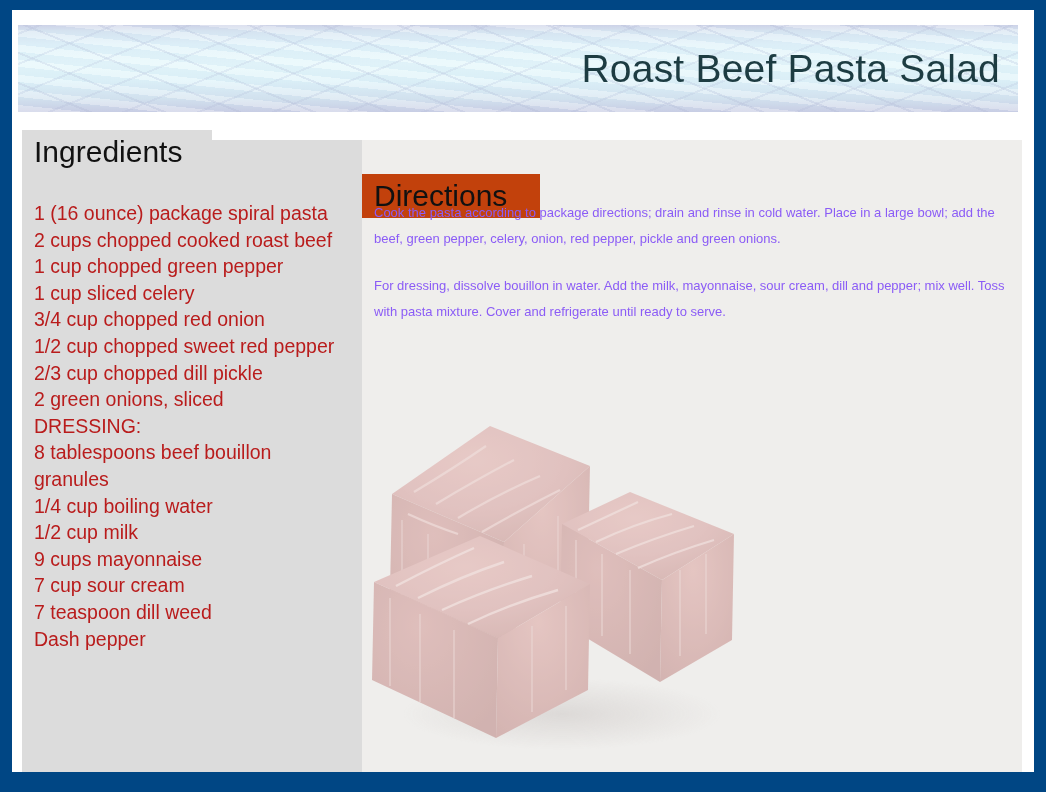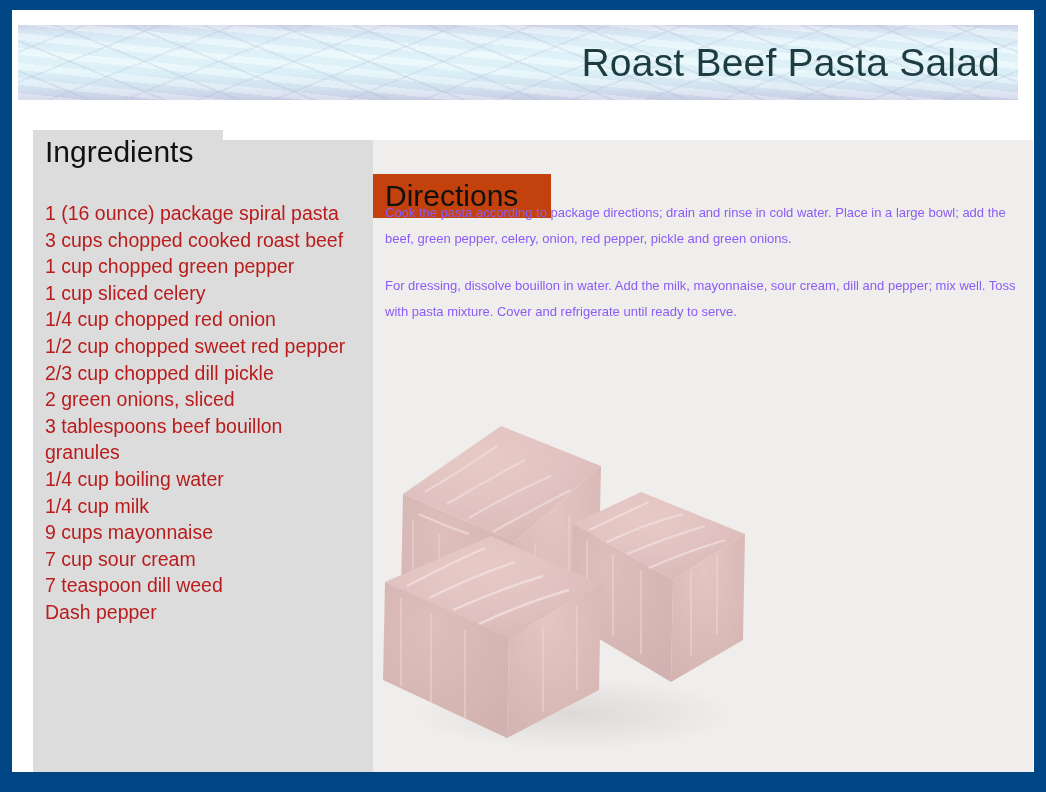--- a/index.html
+++ b/index.html
@@ -32,21 +32,21 @@
     background: #ffffff;
     overflow: hidden;
   }
 
   
   .banner {
     position: absolute;
     left: 6px;
     top: 15px;
     width: 1000px;
-    height: 75px;
+    height: 87px;
     overflow: hidden;
     background:
       linear-gradient(180deg,
         #cfd3e8 0%,
         #d8e6f2 7%,
         #dff2fa 22%,
         #e4f7fb 45%,
         #ddf2f9 65%,
         #d4e4f0 84%,
         #c9cde4 100%);
@@ -80,21 +80,21 @@
     transform: translateY(-50%);
     font-size: 39px;
     letter-spacing: 0.2px;
     color: #1d3c42;
     white-space: nowrap;
   }
 
   
   .panels {
     position: absolute;
-    left: 15px;
+    left: 4px;
     top: 112px;
     width: 832px;
     height: 650px;
   }
 
   .panel {
     position: absolute;
     top: 18px;
   }
   .panel-ingredients {
@@ -194,30 +194,31 @@
     </div>
 
     <div class="panels">
 
       <div class="panel panel-ingredients">
         <div class="panel-head">
           <h2>Ingredients</h2>
         </div>
         <div class="panel-body">
           <div class="ingredient-line">1 (16 ounce) package spiral pasta</div>
-          <div class="ingredient-line">3 cups chopped cooked roast beef</div>
+          <div class="ingredient-line">2 cups chopped cooked roast beef</div>
           <div class="ingredient-line">1 cup chopped green pepper</div>
           <div class="ingredient-line">1 cup sliced celery</div>
-          <div class="ingredient-line">1/4 cup chopped red onion</div>
+          <div class="ingredient-line">3/4 cup chopped red onion</div>
           <div class="ingredient-line">1/2 cup chopped sweet red pepper</div>
           <div class="ingredient-line">2/3 cup chopped dill pickle</div>
           <div class="ingredient-line">2 green onions, sliced</div>
-          <div class="ingredient-line">3 tablespoons beef bouillon granules</div>
+          <div class="ingredient-line">DRESSING:</div>
+          <div class="ingredient-line">8 tablespoons beef bouillon granules</div>
           <div class="ingredient-line">1/4 cup boiling water</div>
-          <div class="ingredient-line">1/4 cup milk</div>
+          <div class="ingredient-line">1/2 cup milk</div>
           <div class="ingredient-line">9 cups mayonnaise</div>
           <div class="ingredient-line">7 cup sour cream</div>
           <div class="ingredient-line">7 teaspoon dill weed</div>
           <div class="ingredient-line">Dash pepper</div>
         </div>
       </div>
 
       <div class="panel panel-directions">
         <div class="panel-head">
           <h2>Directions</h2>

